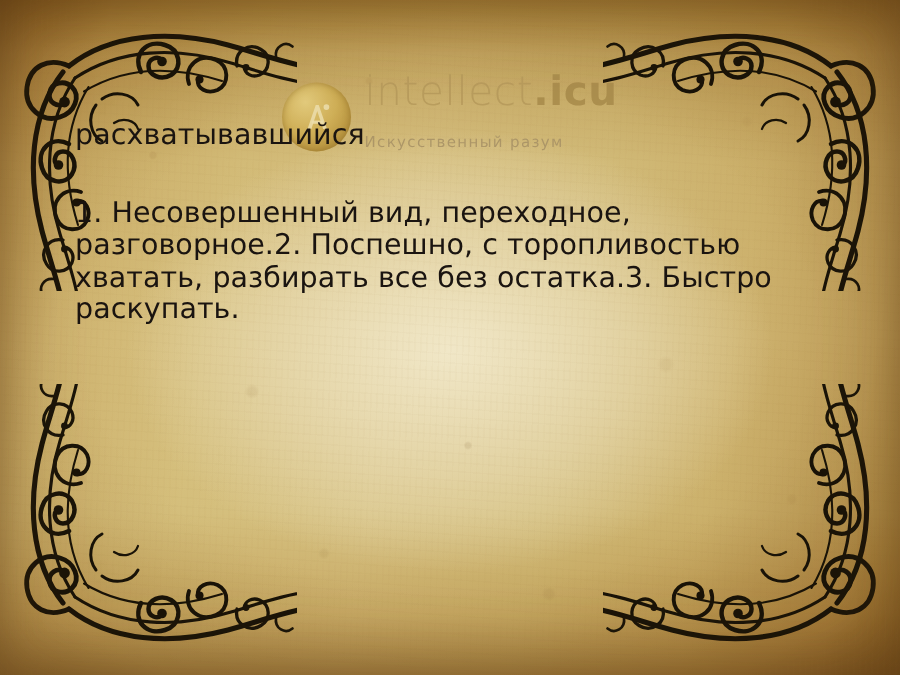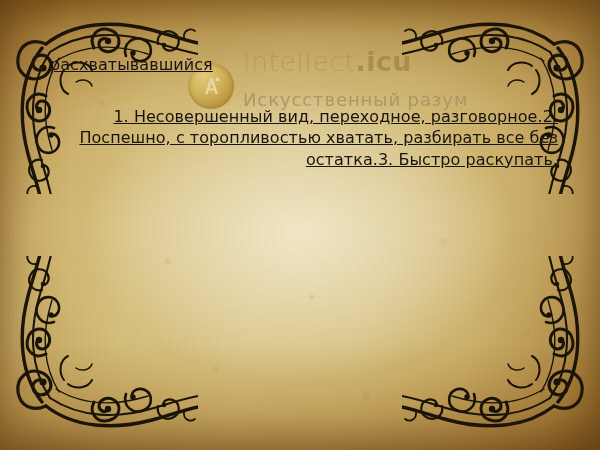--- a/index.html
+++ b/index.html
@@ -106,40 +106,39 @@
   #wm-title {
     font-size: 27px;
     letter-spacing: .4px;
     color: #b79b5c;
     white-space: nowrap;
   }
   #wm-title .light { font-weight: 300; }
   #wm-title .bold  { font-weight: 700; color:#a98c4c; }
   #wm-sub {
     margin-top: 16px;
-    font-size: 18px;
+    font-size: 10px;
     letter-spacing: .9px;
     color: #a99366;
     white-space: nowrap;
   }
 
   
   #article {
     position: absolute;
     left: 50px;
-    top: 54px;
+    top: 80px;
     width: 508px;
     color: #1a1410;
-    font-size: 16px;
+    font-size: 19px;
     line-height: 21.5px;
     letter-spacing: .05px;
-    text-decoration: underline;
   }
   #headword { margin: 0; }
-  #senses   { margin: 30px 0 0 0; text-align: right; }
+  #senses   { margin: 30px 0 0 0; }
   #forms    { margin: 9px 0 0 0; }
   .indent-1 { padding-left: 292px; }
   .gapfill  { display: inline-block; width: 170px; }
 </style>
 </head>
 <body>
 
 <div id="page">
 
   <div id="grain"></div>

